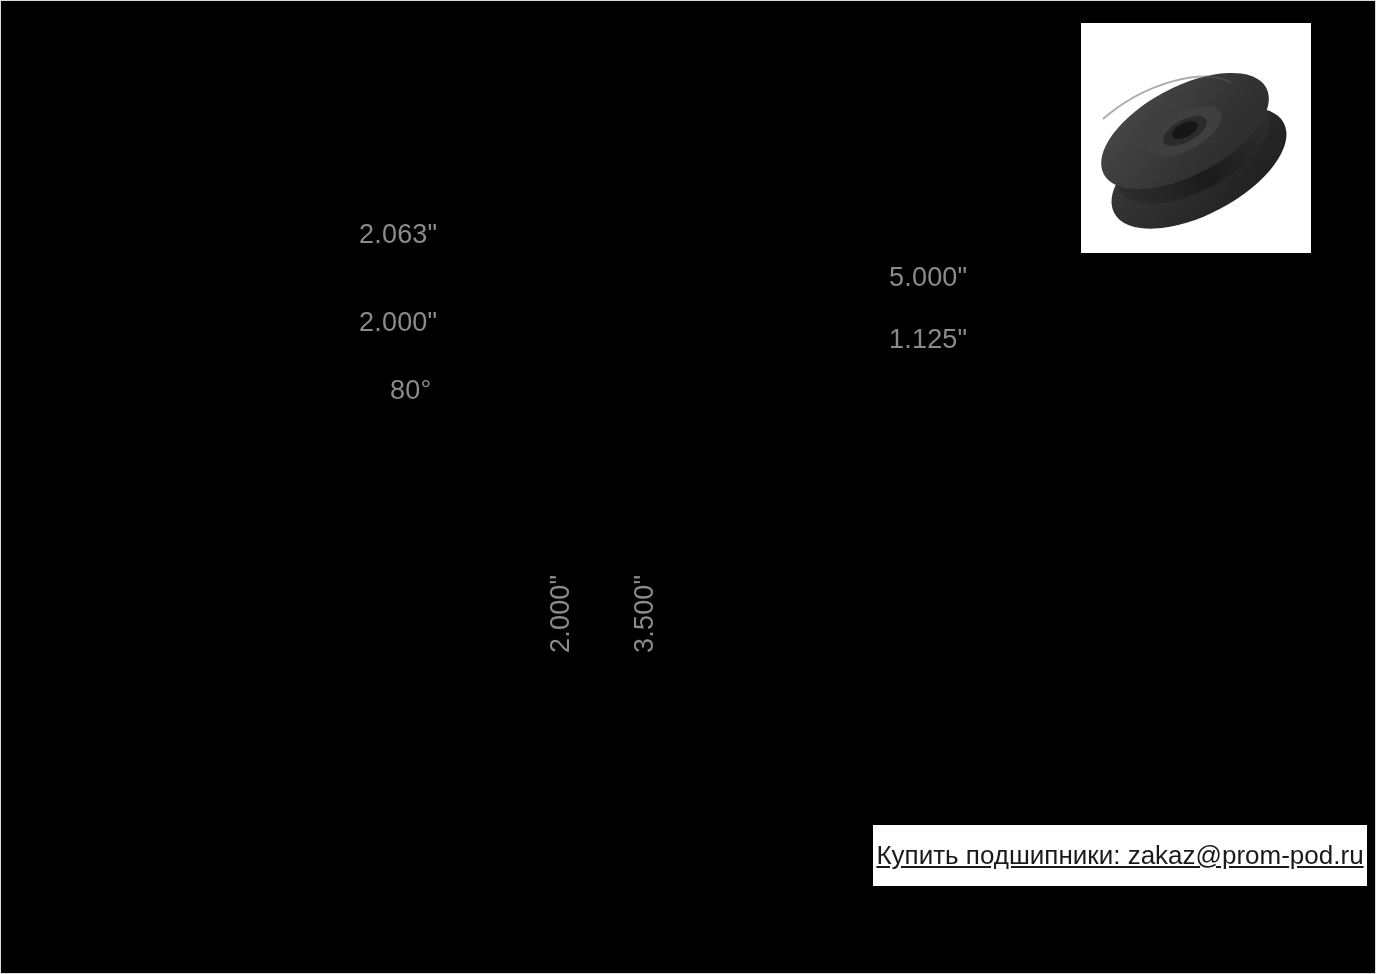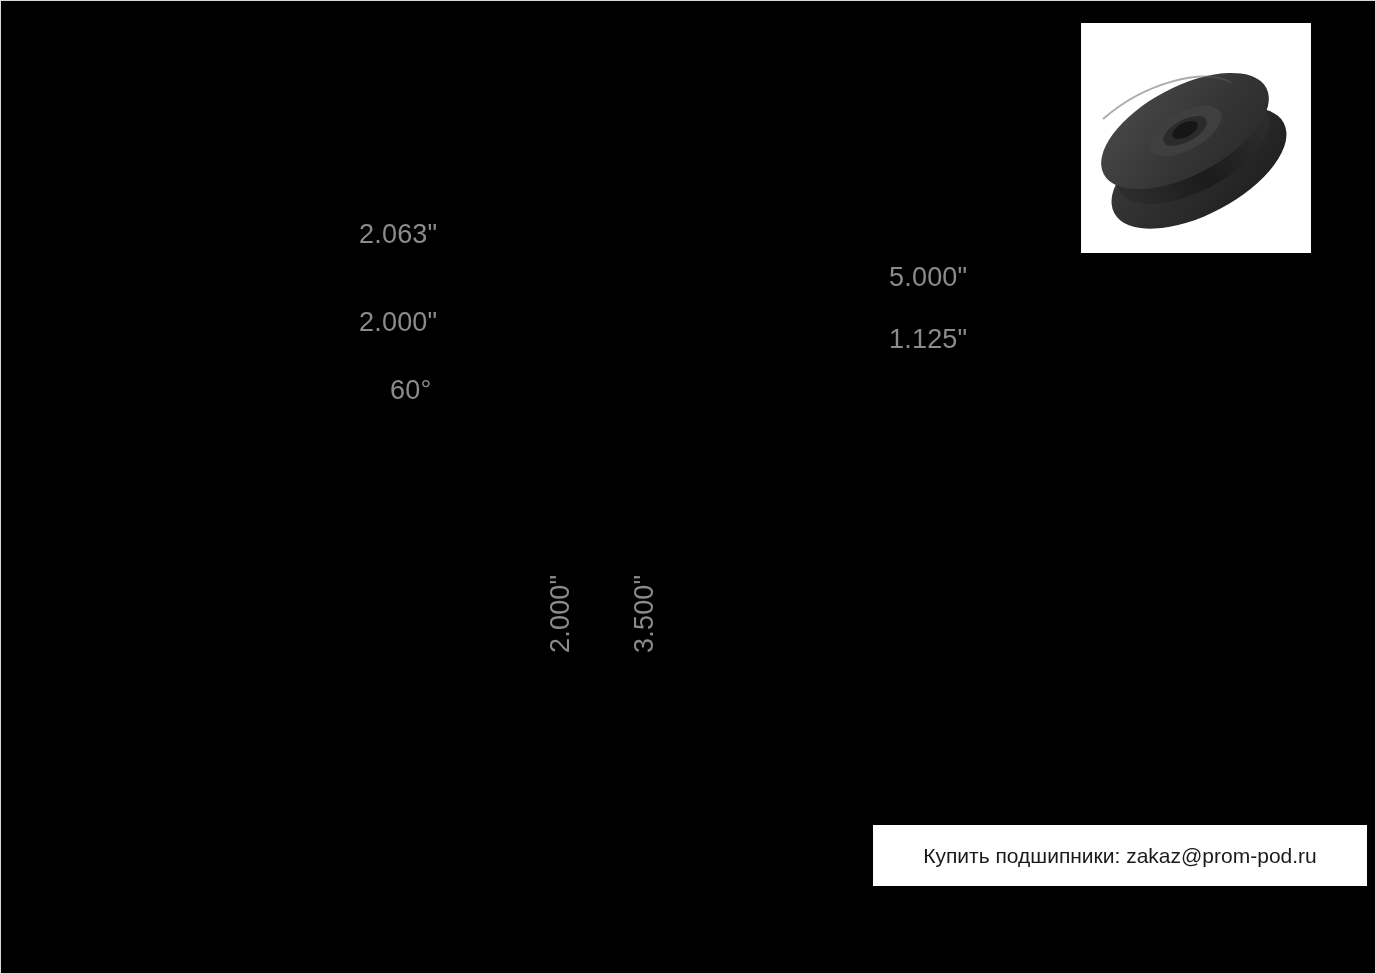--- a/index.html
+++ b/index.html
@@ -49,35 +49,36 @@
     top: 824px;
     width: 494px;
     height: 61px;
     background: #ffffff;
     display: flex;
     align-items: center;
     justify-content: center;
   }
   #contact-bar .contact-text {
     color: #1a1a1a;
-    font-size: 21px;
+    font-size: 26px;
     font-family: "Liberation Sans", sans-serif;
     white-space: nowrap;
+    text-decoration: underline;
   }
 </style>
 </head>
 <body>
 
 <div id="page">
 
   <span class="dim" style="left:358px; top:218px;">2.063"</span>
 
   <span class="dim" style="left:358px; top:306px;">2.000"</span>
 
-  <span class="dim" style="left:389px; top:374px;">60°</span>
+  <span class="dim" style="left:389px; top:374px;">80°</span>
 
   <span class="dim" style="left:888px; top:261px;">5.000"</span>
 
   <span class="dim" style="left:888px; top:323px;">1.125"</span>
 
   <span class="dim dim-vertical" style="left:544px; top:652px;">2.000"</span>
 
   <span class="dim dim-vertical" style="left:628px; top:652px;">3.500"</span>
 
   <div id="thumb">

